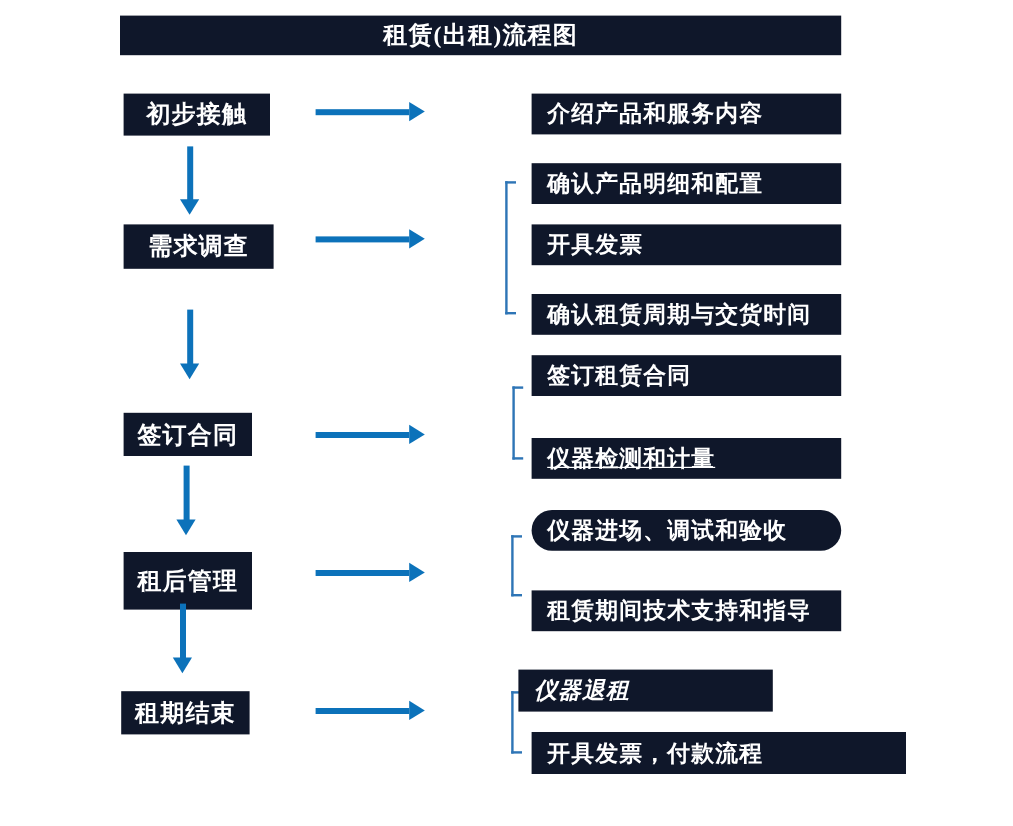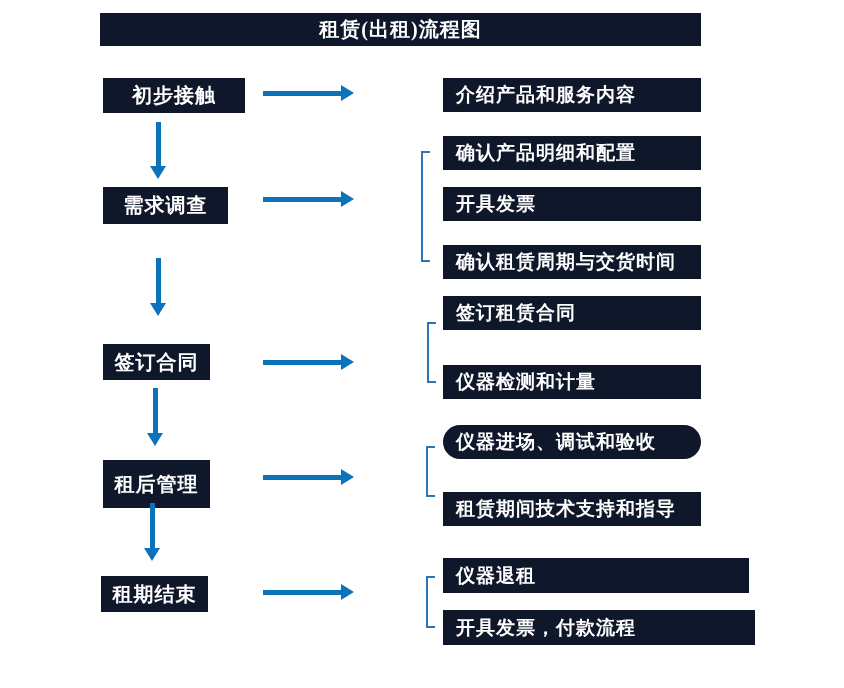--- a/index.html
+++ b/index.html
@@ -96,21 +96,21 @@
     box-sizing: border-box;
   }
 </style>
 </head>
 <body>
 
 <div class="canvas">
 
   <div class="blue-box title-bar" style="left:100px; top:13px; width:601px; height:33px;">租赁(出租)流程图</div>
 
-  <div class="blue-box step-box" style="left:103px; top:78px;  width:142px; height:35px;">初步接触</div>
+  <div class="blue-box step-box" style="left:103px; top:78px;  width:122px; height:35px;">初步接触</div>
   <div class="blue-box step-box" style="left:103px; top:187px; width:125px; height:37px;">需求调查</div>
   <div class="blue-box step-box" style="left:103px; top:344px; width:107px; height:36px;">签订合同</div>
   <div class="blue-box step-box" style="left:103px; top:460px; width:107px; height:48px;">租后管理</div>
   <div class="blue-box step-box" style="left:101px; top:576px; width:107px; height:36px;">租期结束</div>
 
   <div class="varrow" style="left:150px; top:122px; height:57px;">
     <div class="shaft"></div>
     <div class="head"></div>
   </div>
   <div class="varrow" style="left:150px; top:258px; height:58px;">
@@ -150,19 +150,19 @@
   <div class="bracket" style="left:421px; top:151px; height:111px;"></div>
   <div class="bracket" style="left:427px; top:322px; height:61px;"></div>
   <div class="bracket" style="left:426px; top:446px; height:51px;"></div>
   <div class="bracket" style="left:426px; top:576px; height:52px;"></div>
 
   <div class="blue-box out-box" style="left:443px; top:78px;  width:258px; height:34px;">介绍产品和服务内容</div>
   <div class="blue-box out-box" style="left:443px; top:136px; width:258px; height:34px;">确认产品明细和配置</div>
   <div class="blue-box out-box" style="left:443px; top:187px; width:258px; height:34px;">开具发票</div>
   <div class="blue-box out-box" style="left:443px; top:245px; width:258px; height:34px;">确认租赁周期与交货时间</div>
   <div class="blue-box out-box" style="left:443px; top:296px; width:258px; height:34px;">签订租赁合同</div>
-  <div class="blue-box out-box" style="left:443px; top:365px; width:258px; height:34px;">仪器检测和计量</div>
+  <div class="blue-box out-box" style="left:443px; top:365px; width:258px; height:34px;text-decoration:underline;">仪器检测和计量</div>
   <div class="blue-box out-box" style="left:443px; top:425px; width:258px; height:34px;border-radius:17px;">仪器进场、调试和验收</div>
   <div class="blue-box out-box" style="left:443px; top:492px; width:258px; height:34px;">租赁期间技术支持和指导</div>
-  <div class="blue-box out-box" style="left:443px; top:558px; width:306px; height:35px;">仪器退租</div>
+  <div class="blue-box out-box" style="left:432px; top:558px; width:212px; height:35px;font-style:italic;">仪器退租</div>
   <div class="blue-box out-box" style="left:443px; top:610px; width:312px; height:35px;">开具发票，付款流程</div>
 
 </div>
 
 </body></html>

